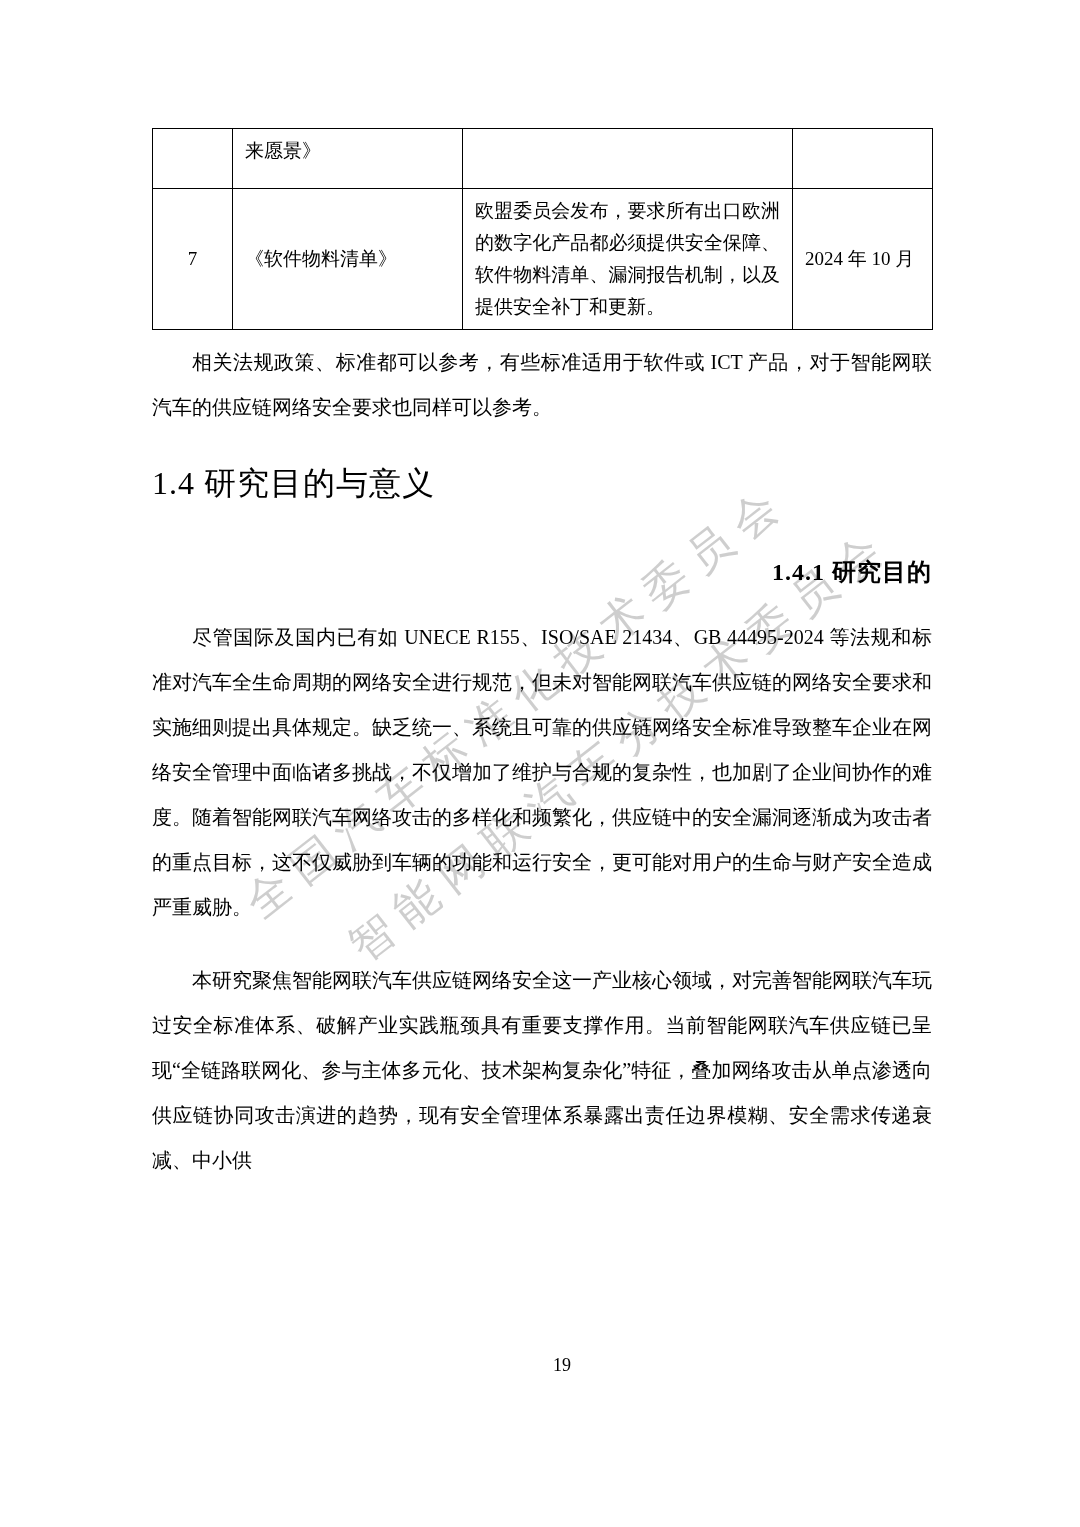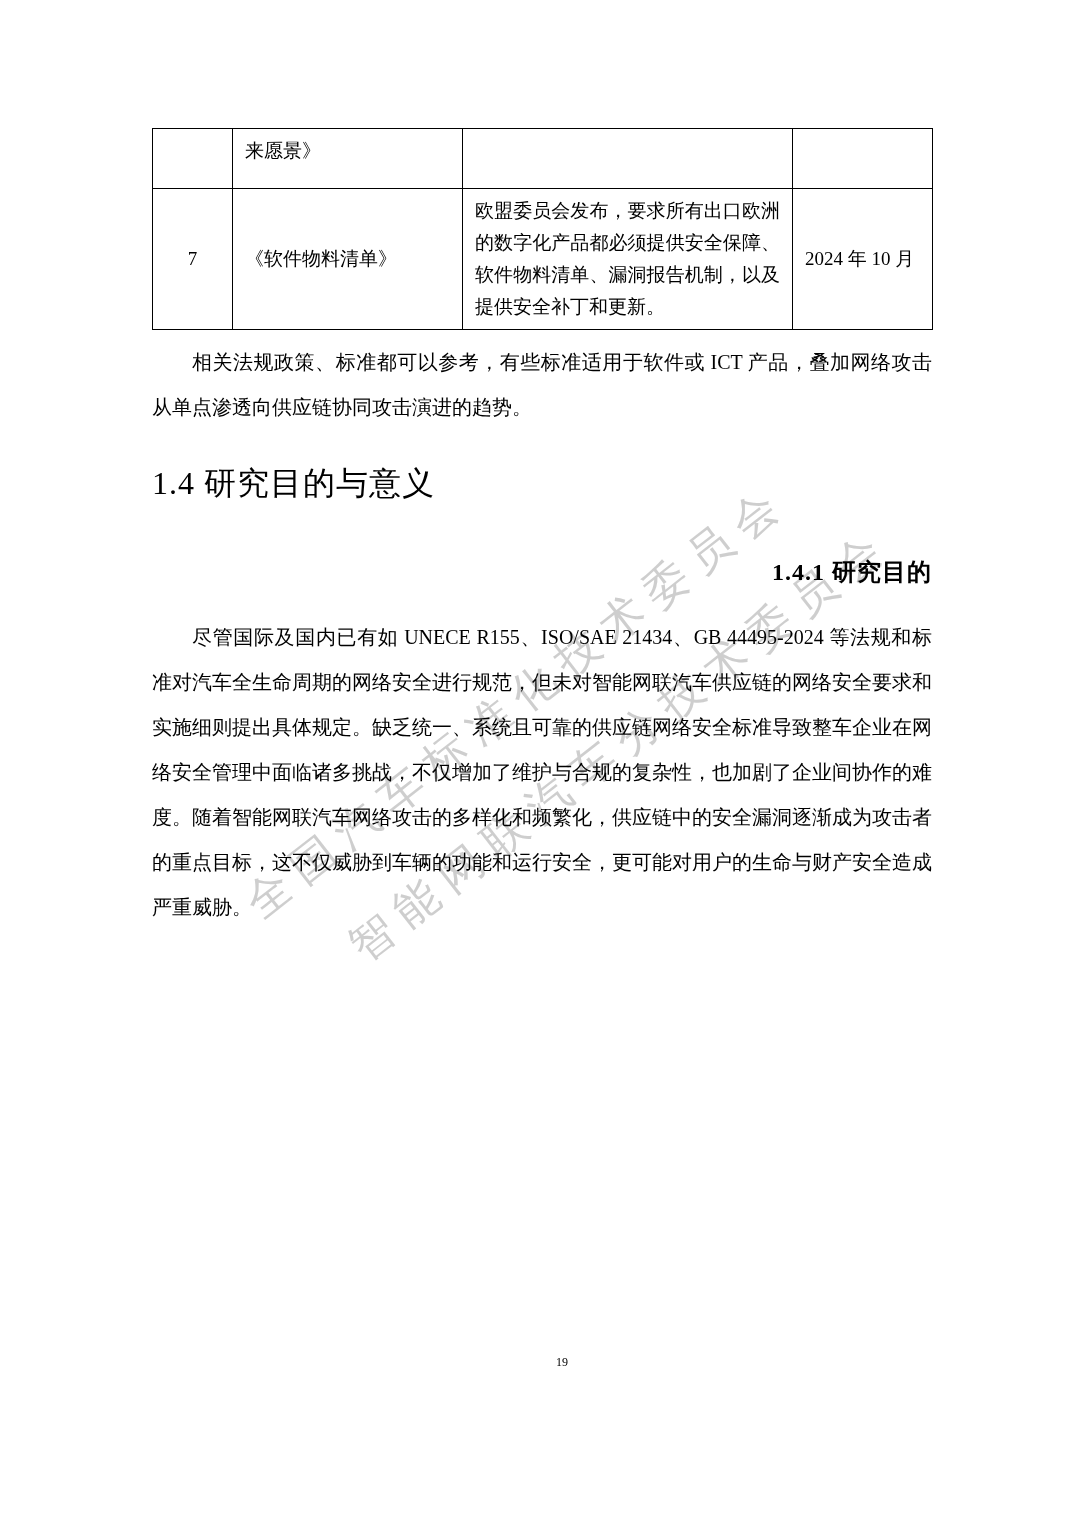--- a/index.html
+++ b/index.html
@@ -83,21 +83,21 @@
     letter-spacing: 1px;
     text-align: right;
   }
   h3.subsec.mt30 { margin-top: 30px; }
 
   .page-number {
     position: absolute;
     left: 0; right: 0;
     top: 1355px;
     text-align: center;
-    font-size: 12px;
+    font-size: 18px;
     z-index: 1;
     padding-left: 44px;
   }
 </style>
 </head>
 <body>
 
 <div class="page">
 
   <div class="watermark">
@@ -117,28 +117,29 @@
       </tr>
       <tr class="row-15">
         <td class="col-num">7</td>
         <td class="col-name">《软件物料清单》</td>
         <td class="col-desc">欧盟委员会发布，要求所有出口欧洲的数字化产品都必须提供安全保障、软件物料清单、漏洞报告机制，以及提供安全补丁和更新。</td>
         <td class="col-date">2024 年 10 月</td>
       </tr>
     </tbody>
       </table>
 
-    <p class="body first-after-table">相关法规政策、标准都可以参考，有些标准适用于软件或 ICT 产品，叠加网络攻击从单点渗透向供应链协同攻击演进的趋势。</p>
+    <p class="body first-after-table">相关法规政策、标准都可以参考，有些标准适用于软件或 ICT 产品，对于智能网联汽车的供应链网络安全要求也同样可以参考。</p>
 
     <h2 class="sec">1.4 研究目的与意义</h2>
 
     <h3 class="subsec">1.4.1 研究目的</h3>
 
     <p class="body">尽管国际及国内已有如 UNECE R155、ISO/SAE 21434、GB 44495-2024 等法规和标准对汽车全生命周期的网络安全进行规范，但未对智能网联汽车供应链的网络安全要求和实施细则提出具体规定。缺乏统一、系统且可靠的供应链网络安全标准导致整车企业在网络安全管理中面临诸多挑战，不仅增加了维护与合规的复杂性，也加剧了企业间协作的难度。随着智能网联汽车网络攻击的多样化和频繁化，供应链中的安全漏洞逐渐成为攻击者的重点目标，这不仅威胁到车辆的功能和运行安全，更可能对用户的生命与财产安全造成严重威胁。</p>
 
 
 
+    <p class="body">本研究聚焦智能网联汽车供应链网络安全这一产业核心领域，对完善智能网联汽车玩过安全标准体系、破解产业实践瓶颈具有重要支撑作用。当前智能网联汽车供应链已呈现“全链路联网化、参与主体多元化、技术架构复杂化”特征，叠加网络攻击从单点渗透向供应链协同攻击演进的趋势，现有安全管理体系暴露出责任边界模糊、安全需求传递衰减、中小供</p>
 
   </div>
 
   <div class="page-number">19</div>
 
 </div>
 
 </body></html>

